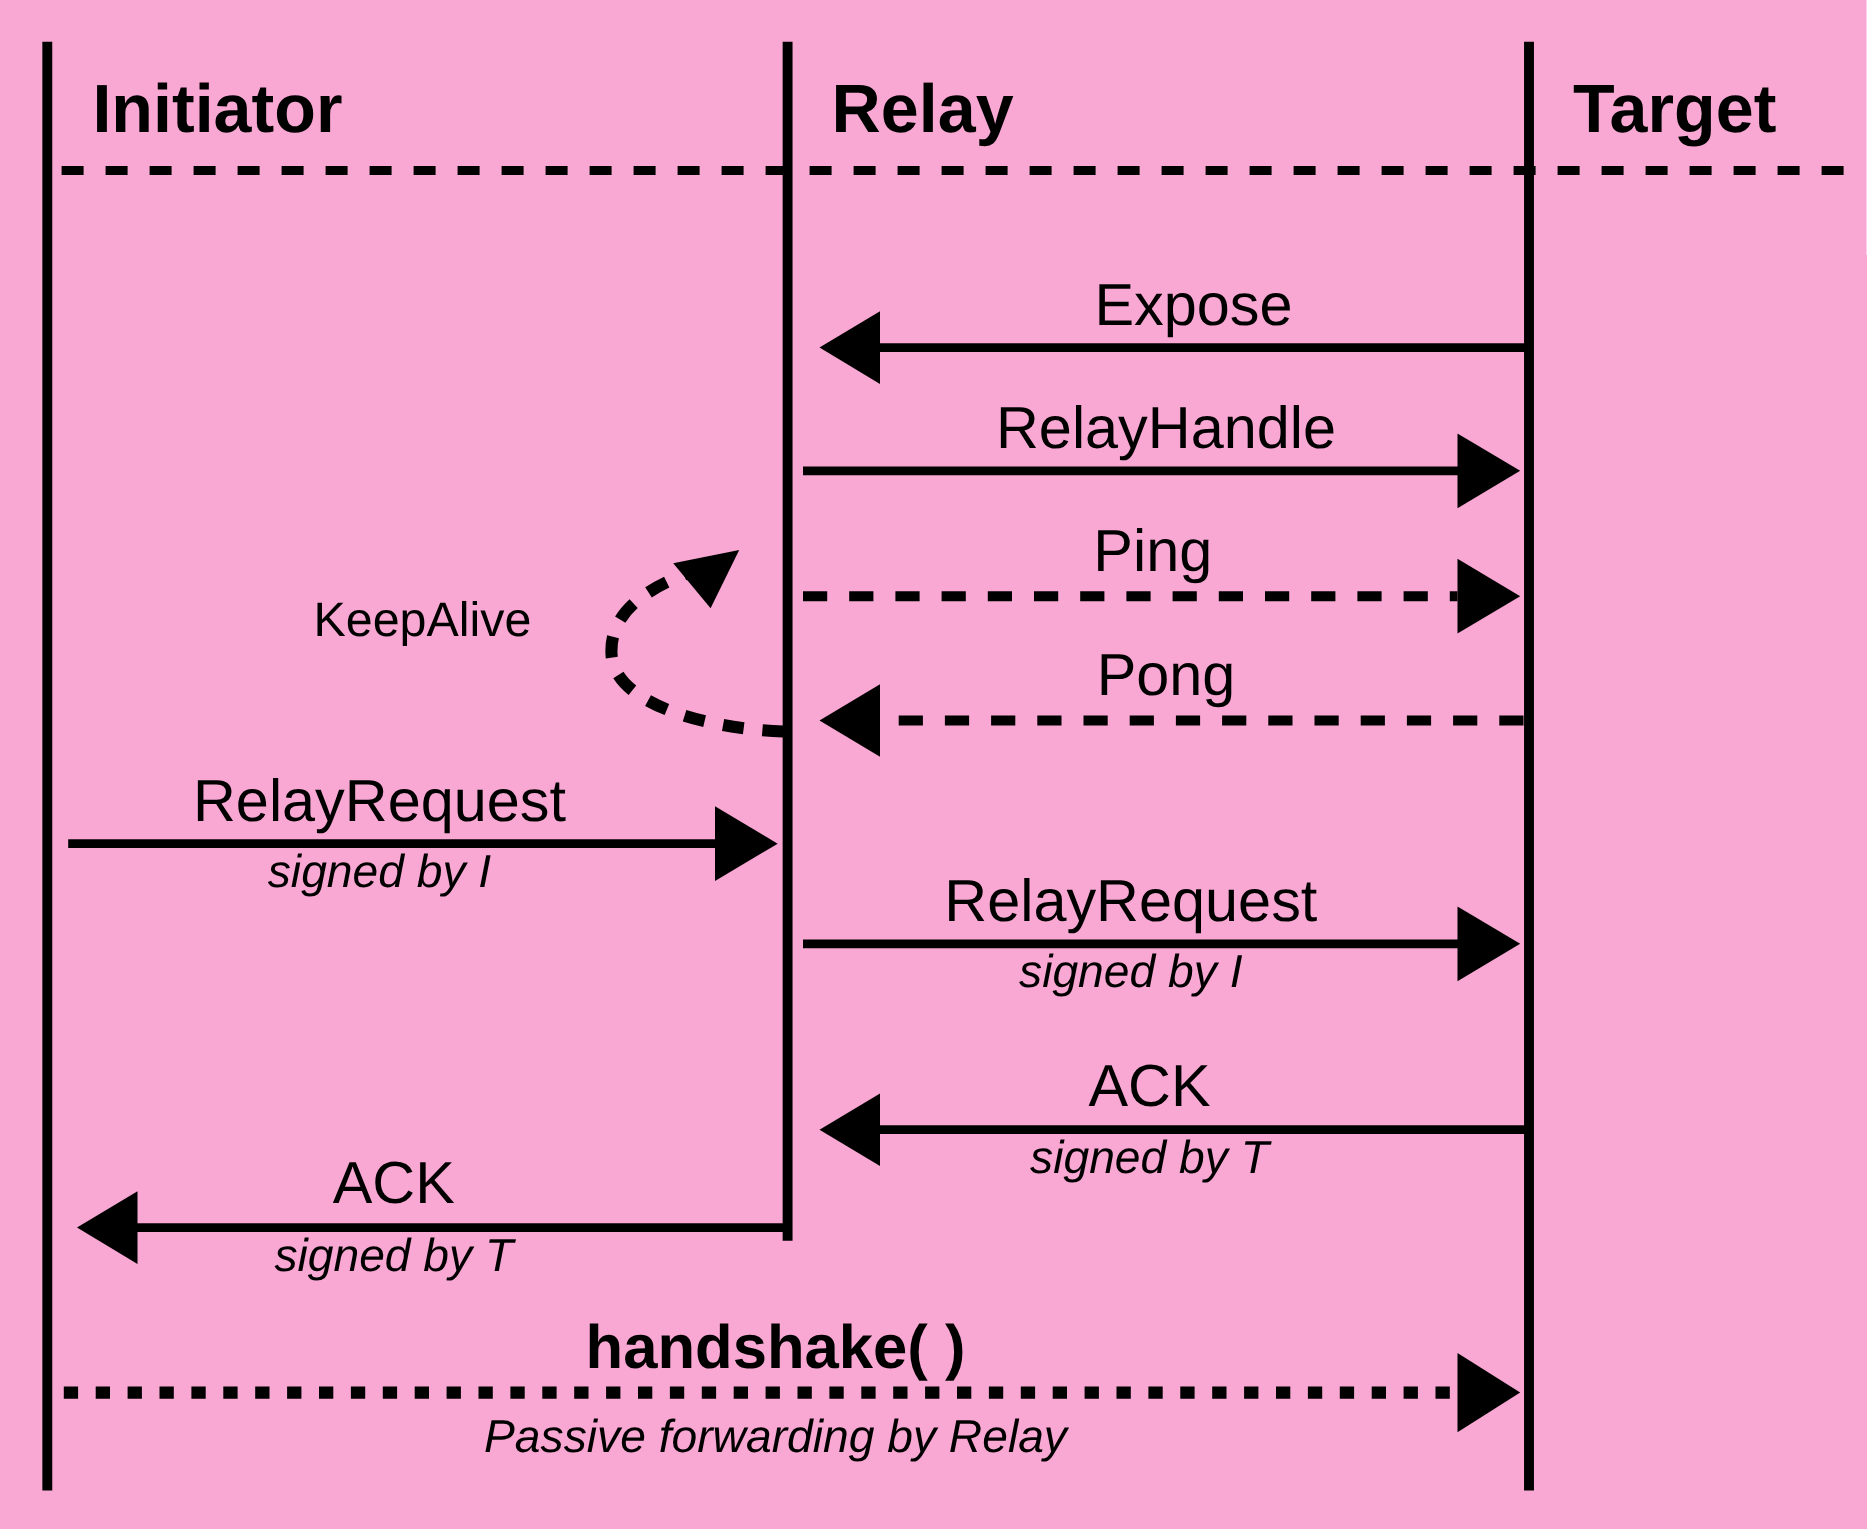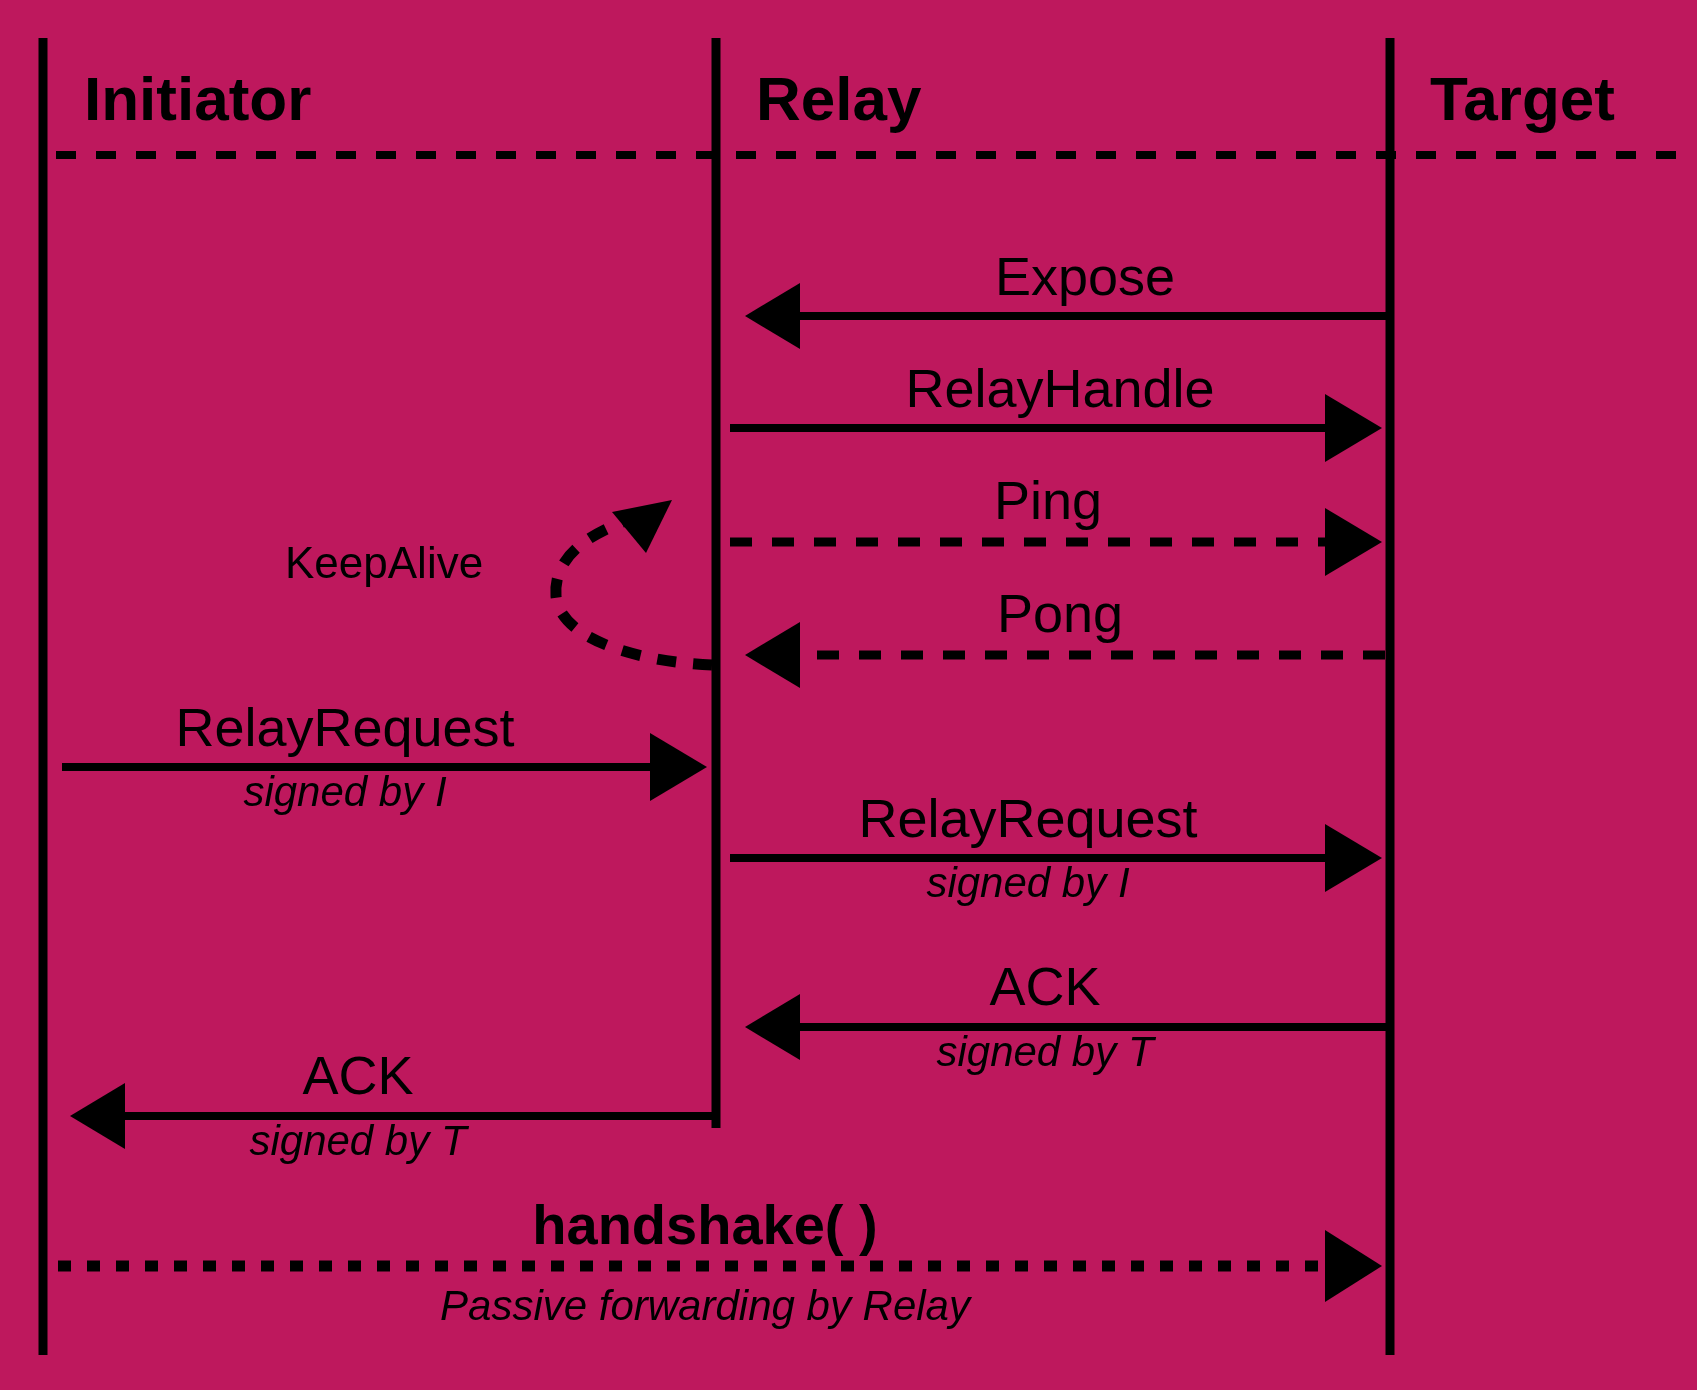--- a/index.html
+++ b/index.html
@@ -8,21 +8,21 @@
     background: #ffffff;
   }
   body {
     font-family: "Liberation Sans", sans-serif;
     color: #000000;
   }
   #diagram-root {
     position: relative;
     width: 1697px;
     height: 1390px;
-    background: #be185d;
+    background: #f9a8d4;
     overflow: hidden;
   }
   svg.seq {
     position: absolute;
     top: 0;
     left: 0;
     width: 1697px;
     height: 1390px;
     display: block;
   }

